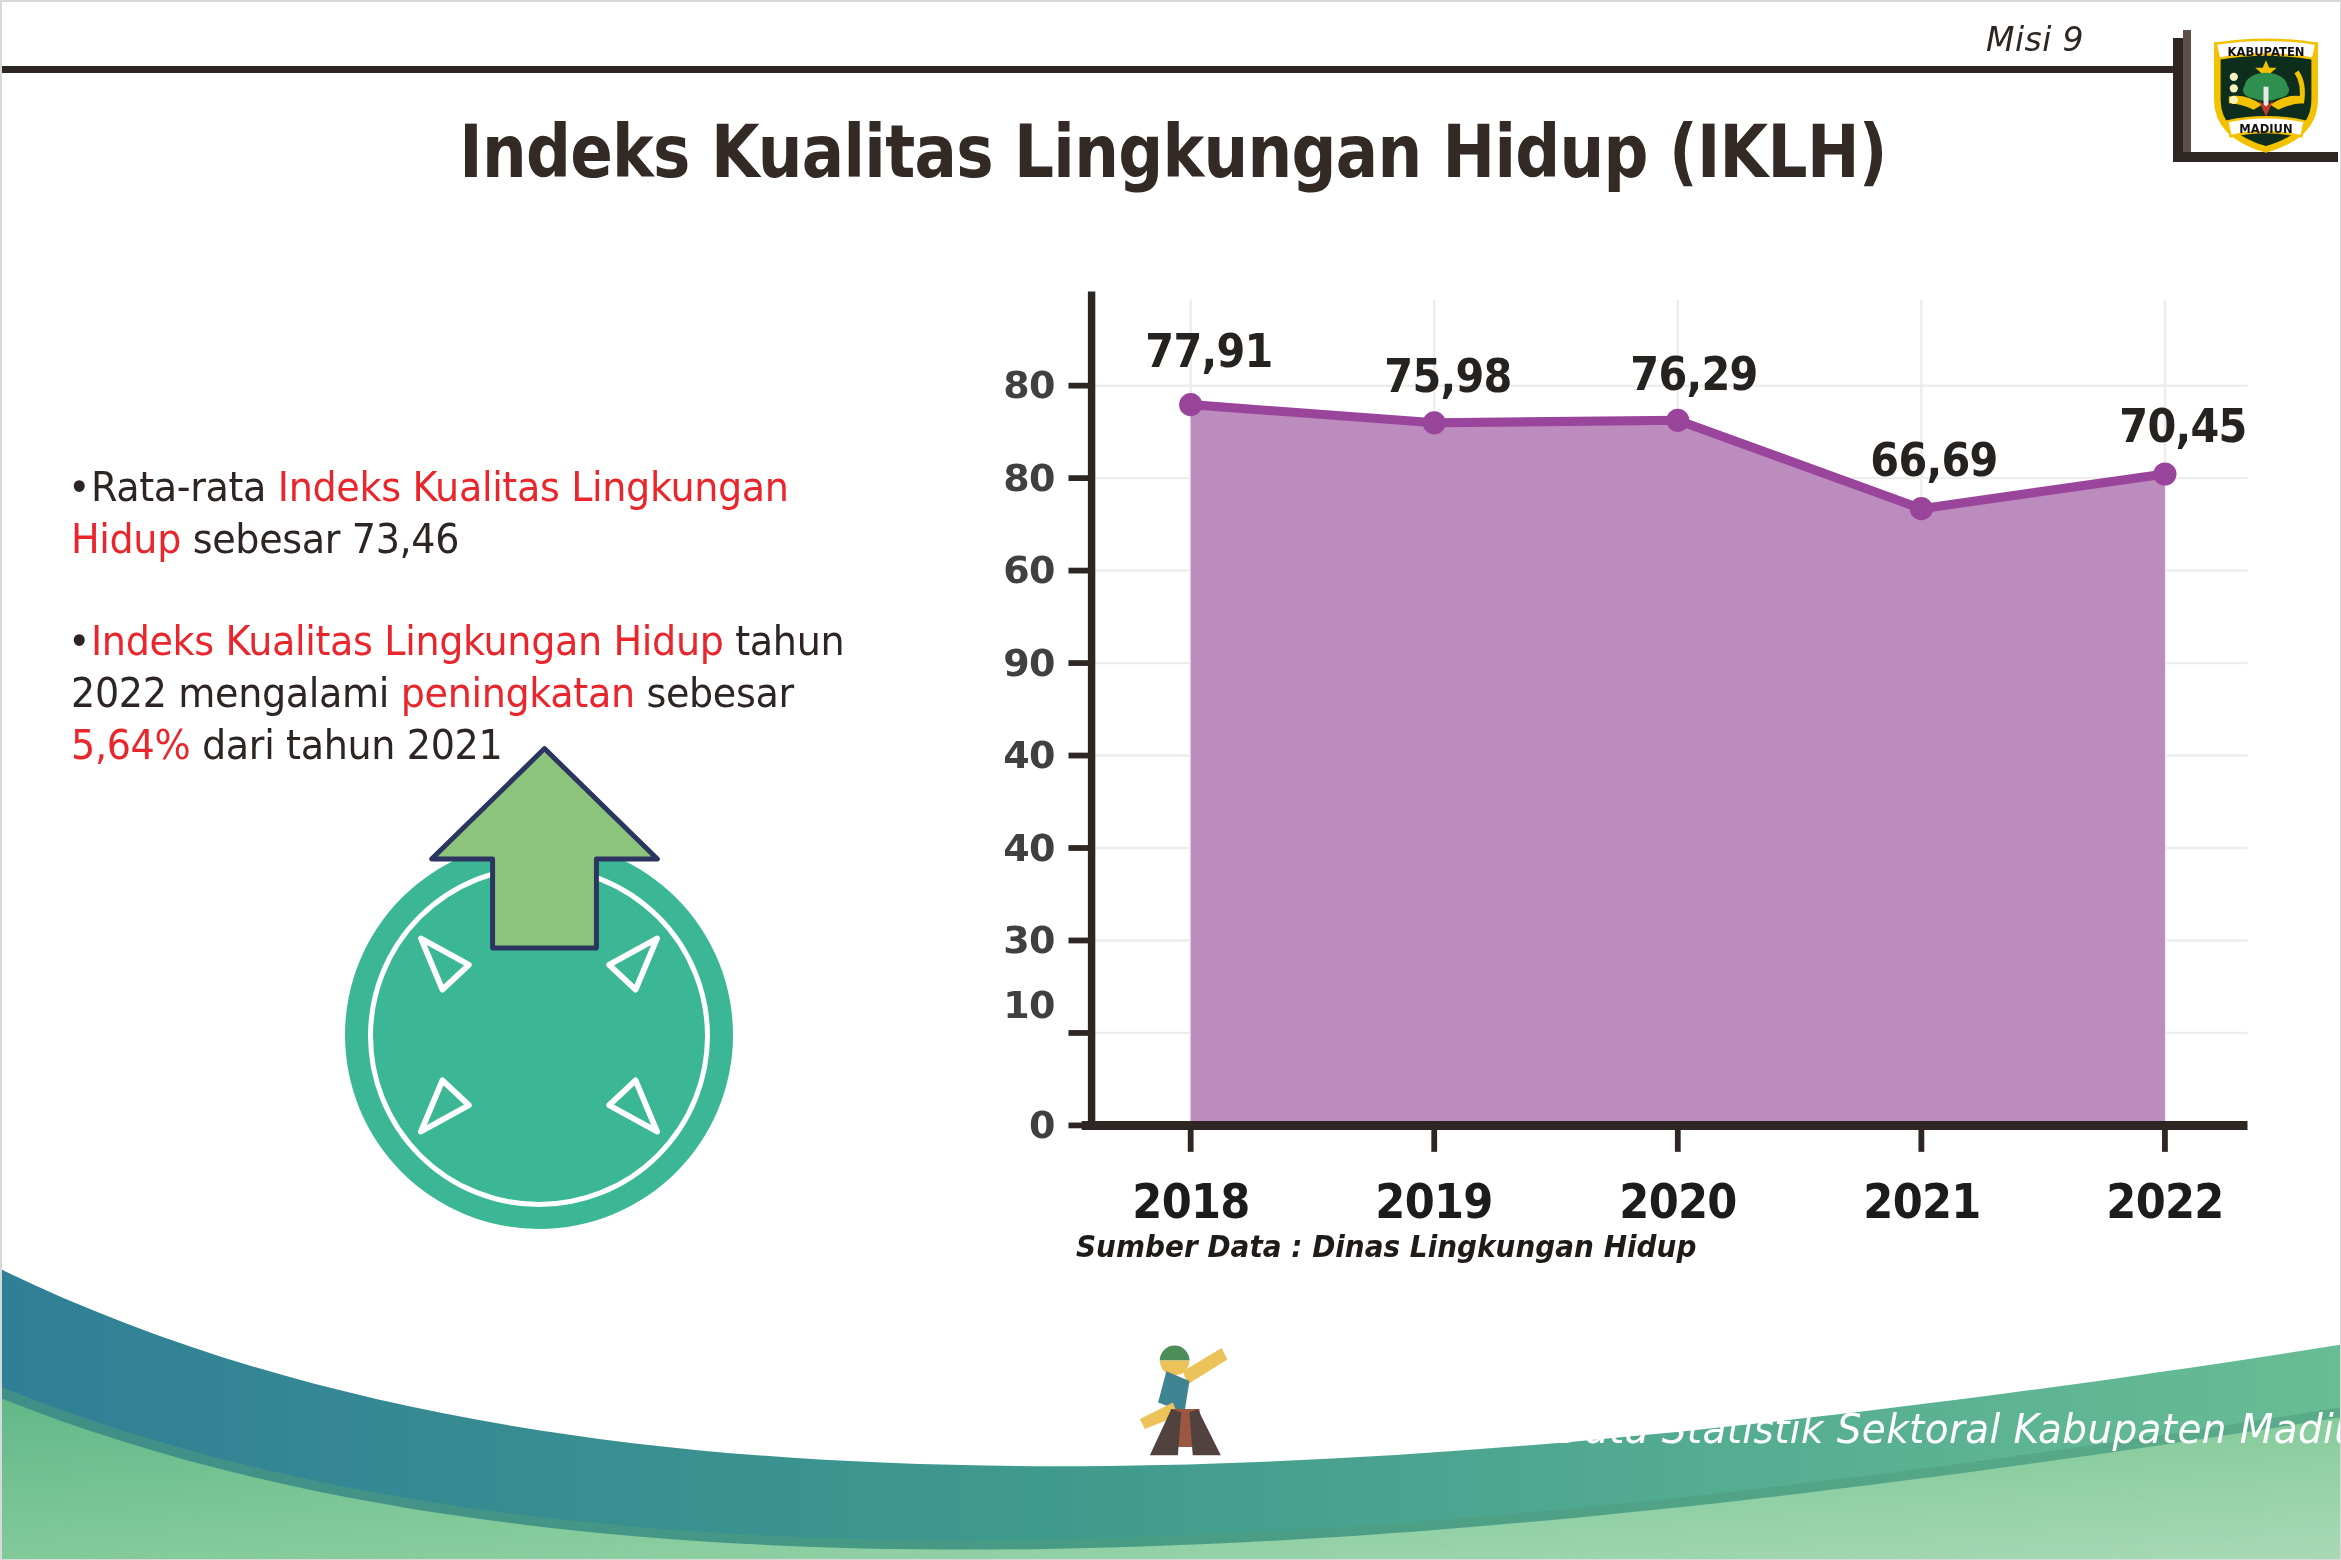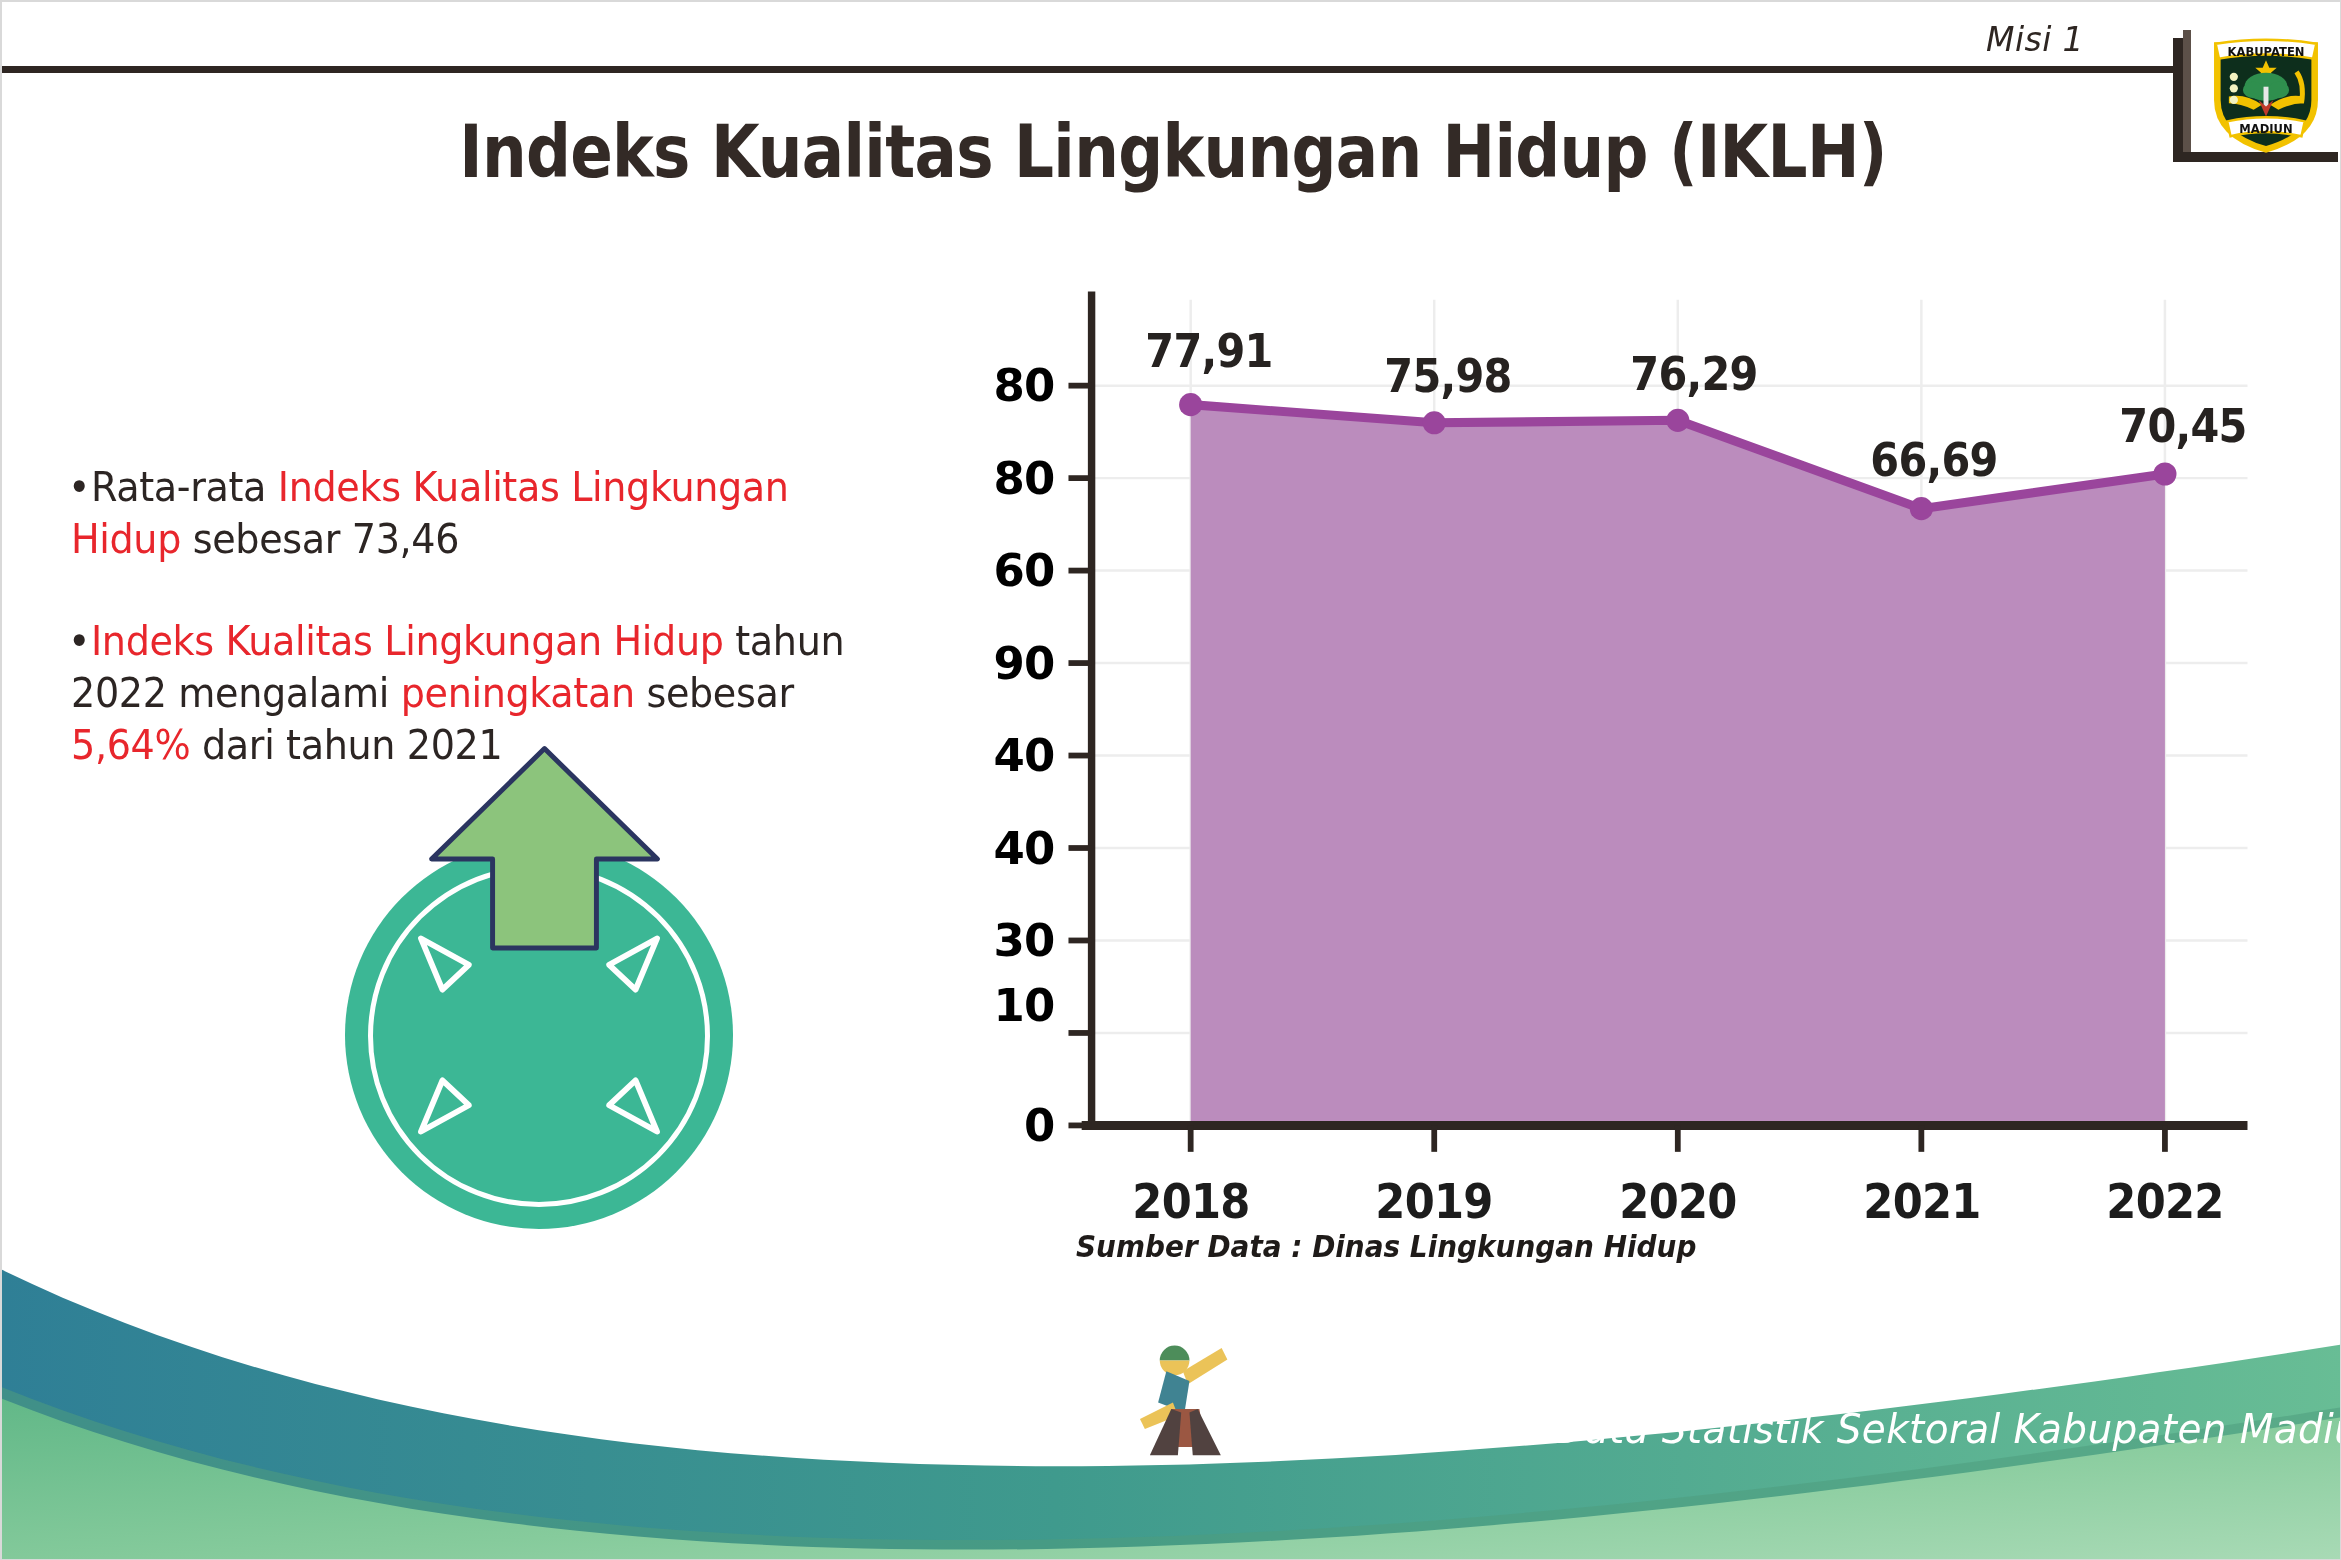--- a/index.html
+++ b/index.html
@@ -112,22 +112,22 @@
 
   
   #chart{
     position:absolute;left:974px;top:281px;width:1288px;height:917px;
   }
   #chart-svg{position:absolute;left:0;top:0;}
   .ylabel{
     position:absolute;
     font-family:"DejaVu Sans",sans-serif;
     font-weight:bold;
-    font-size:45px;
-    color:#000000;
+    font-size:38px;
+    color:#404040;
     text-align:right;
     width:91px;
     transform:translateY(-50%);
     letter-spacing:-0.8px;
   }
   .xlabel{
     position:absolute;
     font-family:"DejaVu Sans",sans-serif;
     font-weight:bold;
     font-size:48px;
@@ -175,21 +175,21 @@
     position:absolute;left:1133px;bottom:91px;width:99px;height:145px;
   }
 </style>
 </head>
 <body>
 
 <div id="page">
 
   <div id="header-rule"></div>
 
-  <div id="misi-label">Misi 1</div>
+  <div id="misi-label">Misi 9</div>
 
   <div id="logo-frame-shadow"></div>
   <div id="logo-frame"></div>
   <div id="logo-frame-base"></div>
 
   <svg id="crest" viewBox="0 0 150 160">
     <path d="M12 22 L138 22 L138 92 Q138 138 75 156 Q12 138 12 92 Z" fill="#f2c200"></path>
     <path d="M20 30 L130 30 L130 92 Q130 132 75 148 Q20 132 20 92 Z" fill="#0d2e1c"></path>
     <path d="M14 24 Q75 14 136 24 L132 42 Q75 32 18 42 Z" fill="#ffffff" stroke="#f2c200" stroke-width="3"></path>
     <text x="75" y="39" font-family="'DejaVu Sans',sans-serif" font-size="14" font-weight="bold" fill="#111" text-anchor="middle">KABUPATEN</text>

